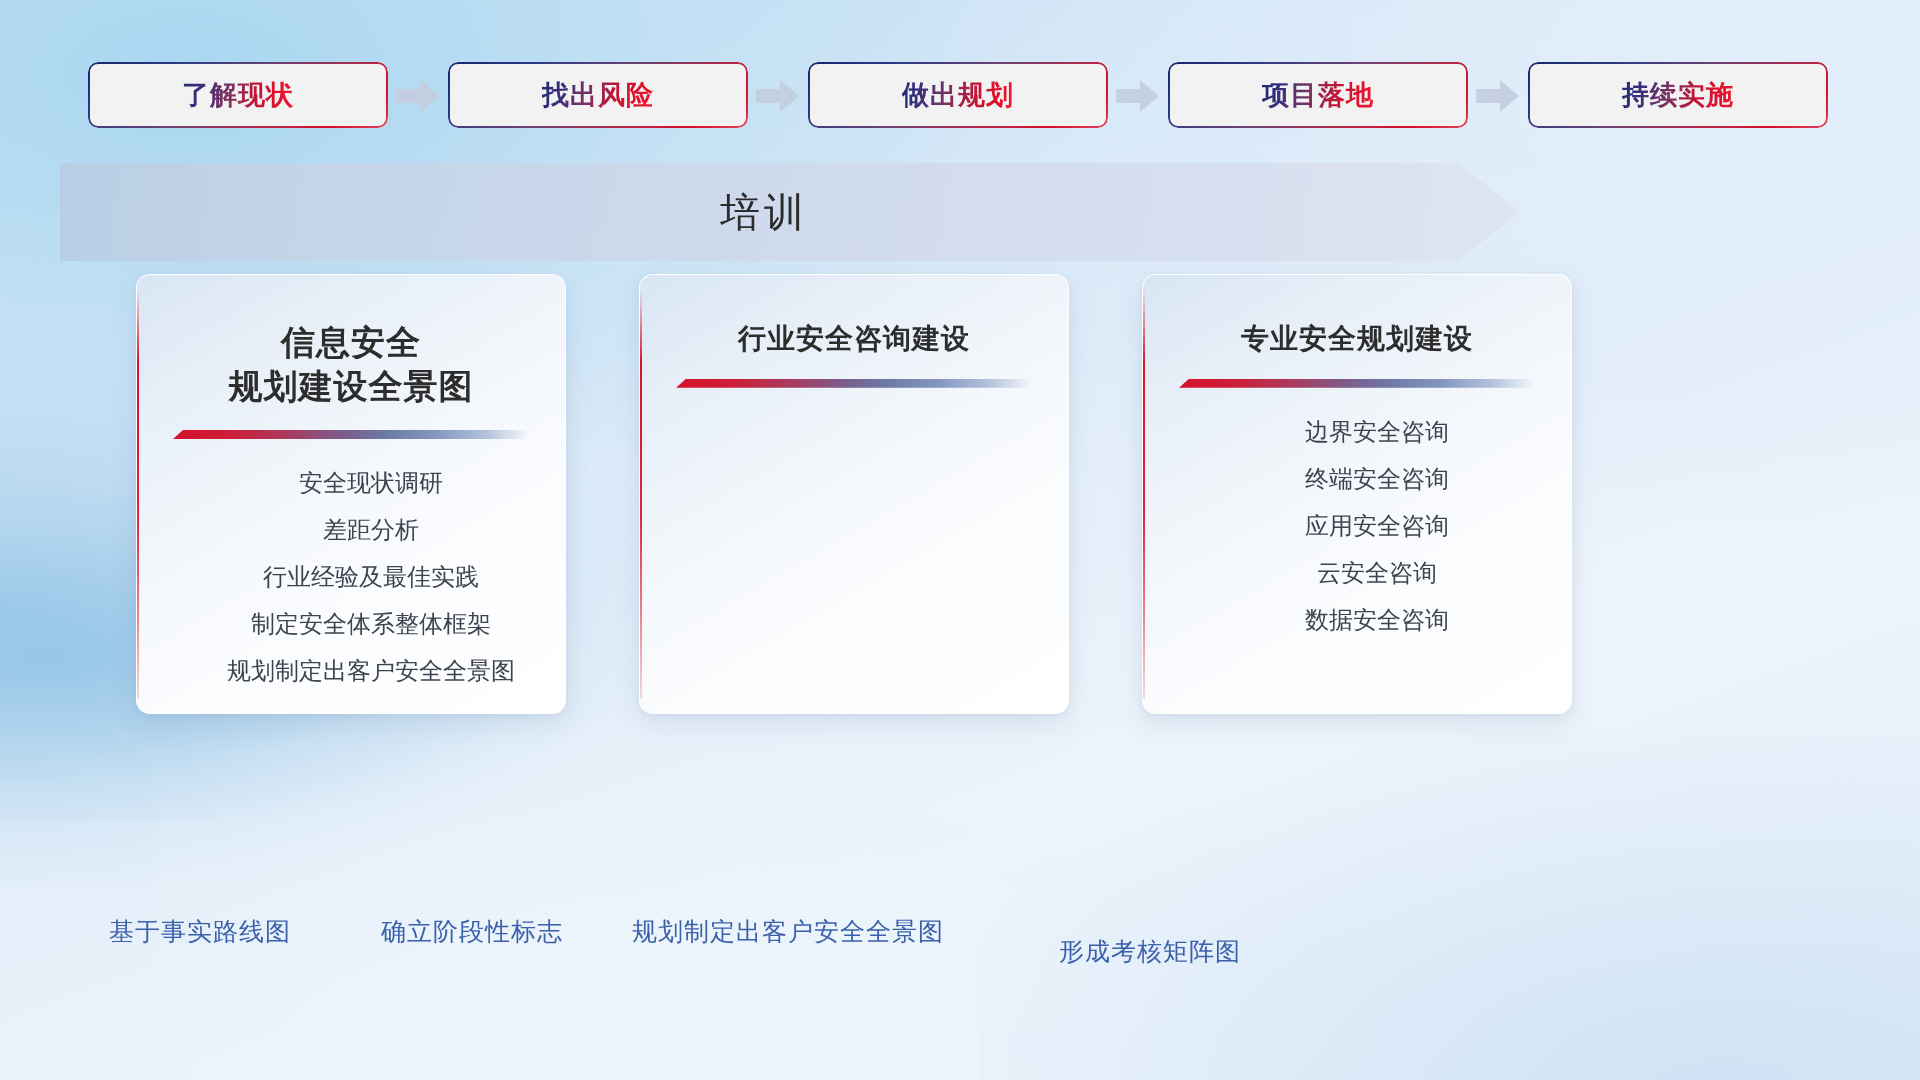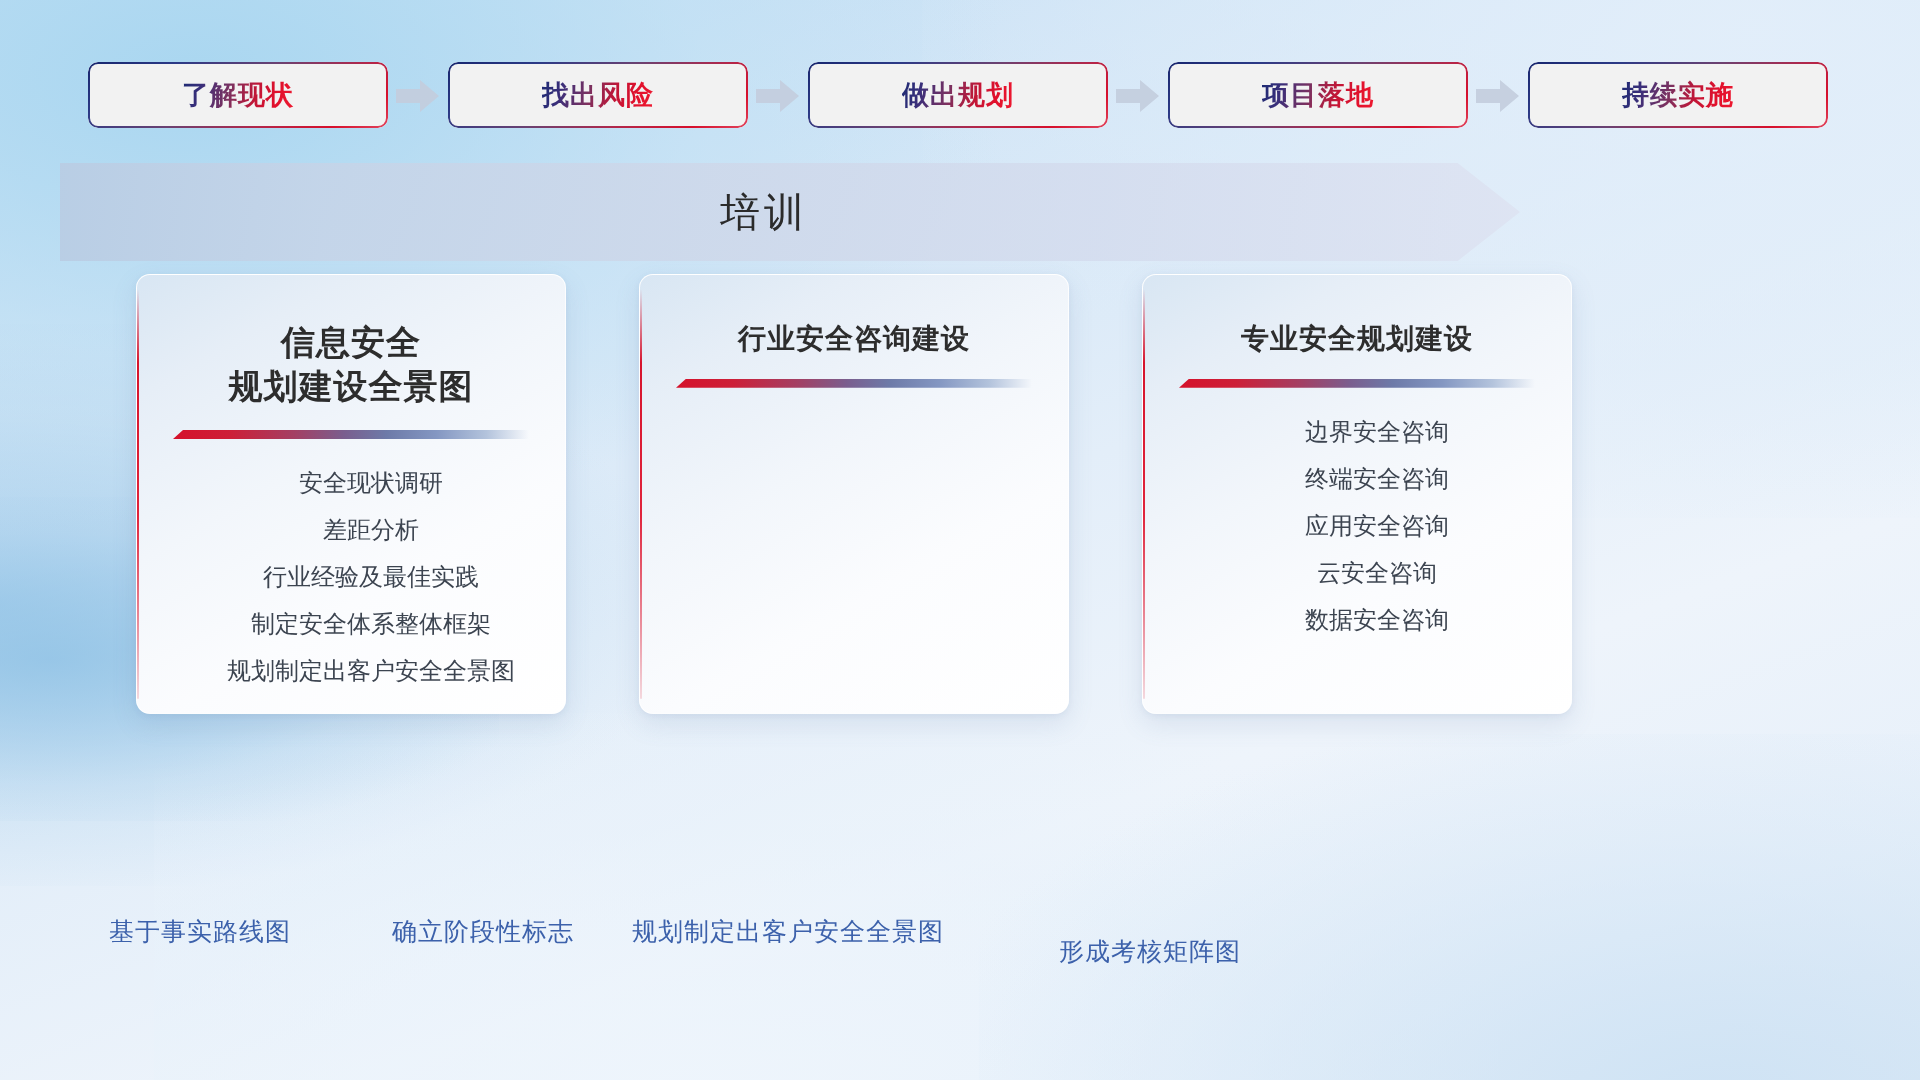--- a/index.html
+++ b/index.html
@@ -205,18 +205,18 @@
           <li>终端安全咨询</li>
           <li>应用安全咨询</li>
           <li>云安全咨询</li>
           <li>数据安全咨询</li>
         </ul>
       </div>
     </div>
 
   <div id="footers">
       <div class="foot-label" style="left: 200px;">基于事实路线图</div>
-      <div class="foot-label" style="left: 472px; margin-left: 11px;">确立阶段性标志</div>
+      <div class="foot-label" style="left: 472px;">确立阶段性标志</div>
       <div class="foot-label" style="left: 788px;">规划制定出客户安全全景图</div>
       <div class="foot-label" style="left: 1150px; margin-top: 20px;">形成考核矩阵图</div>
     </div>
 
 </div>
 
 </body></html>

